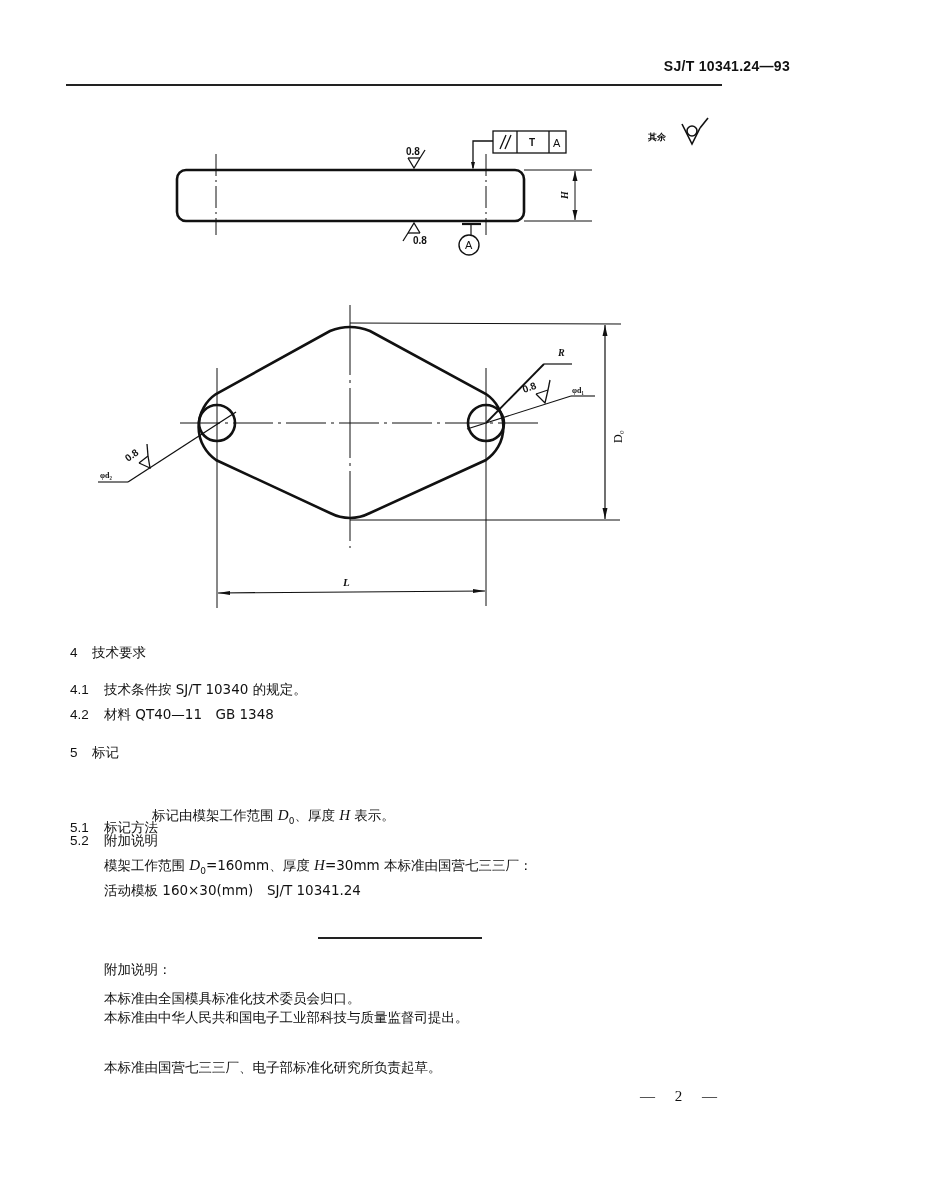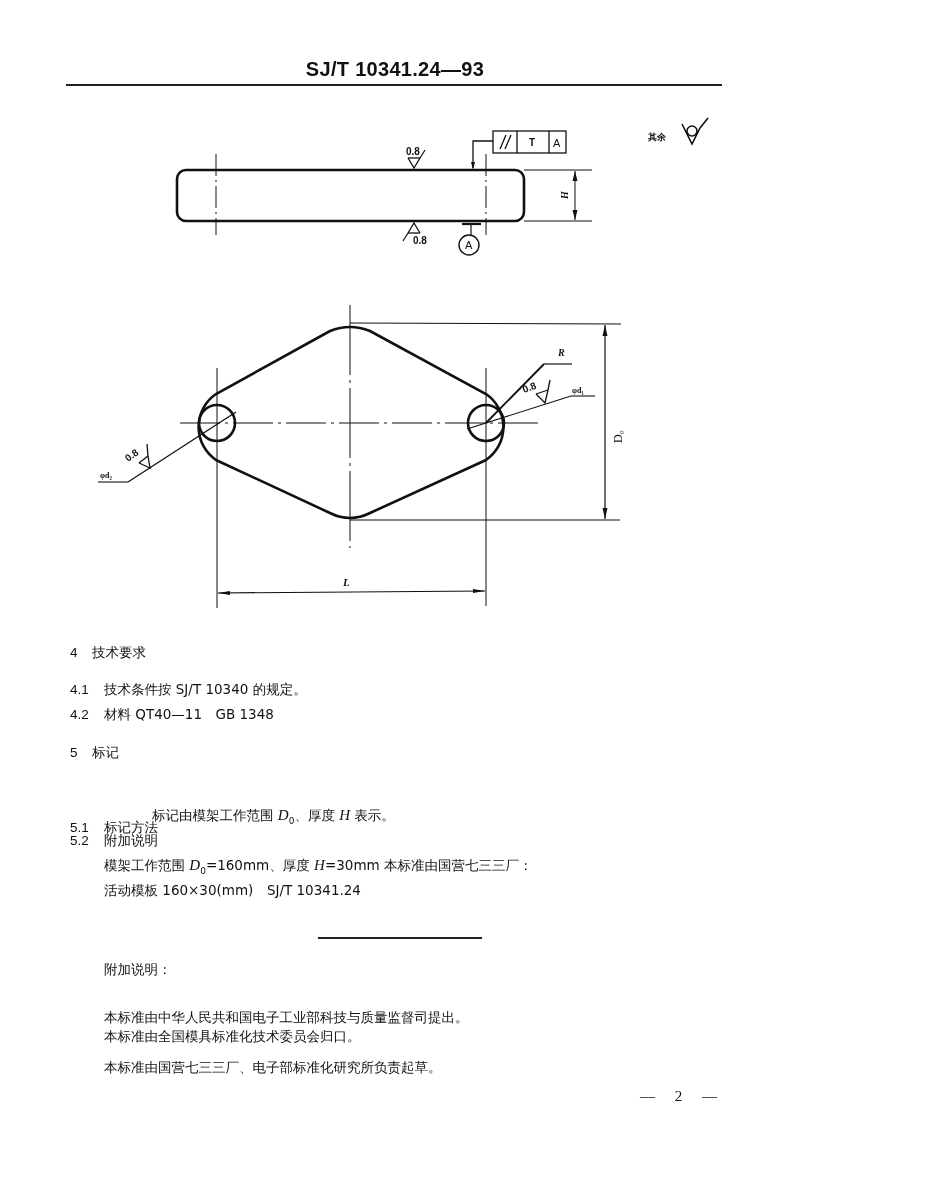--- a/index.html
+++ b/index.html
@@ -1,19 +1,19 @@
 <!DOCTYPE html>
 <html><head>
 <meta charset="utf-8">
 <style>
   html, body { margin:0; padding:0; background:#ffffff; }
   body { width:950px; height:1195px; position:relative; overflow:hidden;
          font-family:"DejaVu Serif", serif; color:#111; }
-  .header-title { position:absolute; left:0; width:790px; top:58px; text-align:center;
-                  font-family:"Liberation Sans", sans-serif; font-weight:bold; font-size:20px; letter-spacing:0.3px; }
+  .header-title { position:absolute; left:0; width:790px; top:58px; text-align:right;
+                  font-family:"Liberation Sans", sans-serif; font-weight:bold; font-size:14px; letter-spacing:0.3px; }
   .header-rule { position:absolute; left:66px; top:84px; width:656px; height:2px; background:#222; }
   svg.drawing { position:absolute; left:0; top:0; }
   .text { position:absolute; font-size:13.5px; white-space:nowrap; font-family:"DejaVu Sans", sans-serif; }
   .bold { font-weight:normal; }
   .num { font-family:"Liberation Sans", sans-serif; display:inline-block; width:34px; }
   .num-h { font-family:"Liberation Sans", sans-serif; display:inline-block; width:22px; }
   .it { font-family:"Liberation Serif", serif; font-style:italic; font-size:15px; }
   .sep { position:absolute; left:318px; top:937px; width:164px; height:1.5px; background:#222; }
   .page-num { position:absolute; left:640px; top:1088px; font-family:"Liberation Serif", serif; font-size:15px; letter-spacing:8px; }
 </style>
@@ -155,16 +155,16 @@
 </div>
 <div class="text" style="left:104px; top:857px;">
   <span>模架工作范围 </span><span class="it">D</span><sub style="font-size:9px;">0</sub><span>=160mm、厚度 </span><span class="it">H</span><span>=30mm 本标准由国营七三三厂：</span>
 </div>
 <div class="text" style="left:104px; top:882px;">活动模板 160×30(mm)　SJ/T 10341.24</div>
 
 <div class="sep"></div>
 
 <div class="text bold" style="left:104px; top:961px;">附加说明：</div>
 <div class="text bold" style="left:104px; top:1009px;">本标准由中华人民共和国电子工业部科技与质量监督司提出。</div>
-<div class="text bold" style="left:104px; top:1028px;text-align:center;">本标准由全国模具标准化技术委员会归口。</div>
+<div class="text bold" style="left:104px; top:990px;text-align:center;">本标准由全国模具标准化技术委员会归口。</div>
 <div class="text bold" style="left:104px; top:1059px;">本标准由国营七三三厂、电子部标准化研究所负责起草。</div>
 
 <div class="page-num">— 2 —</div>
 
 </body></html>

